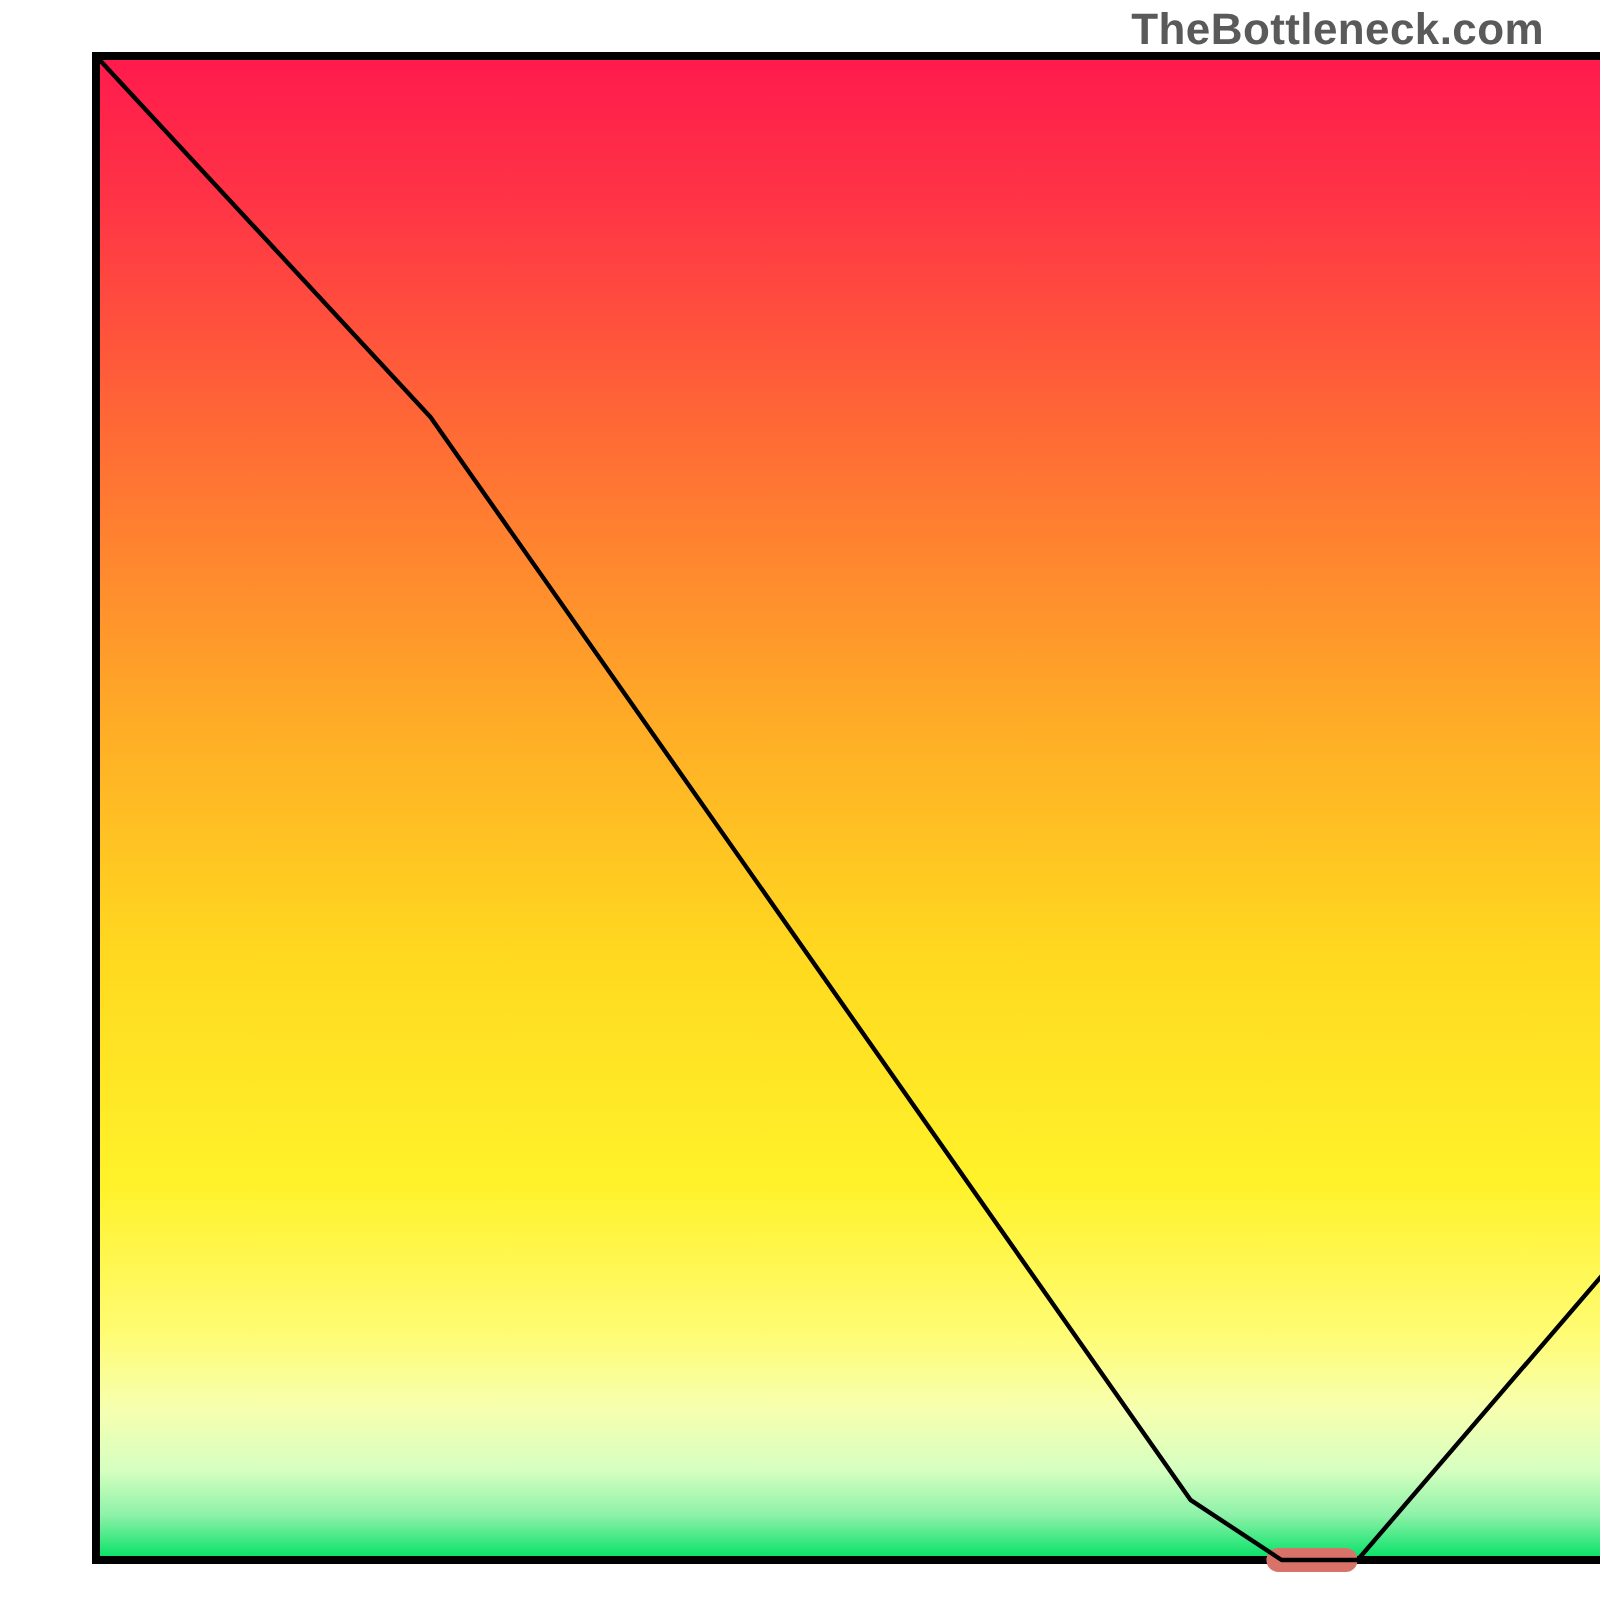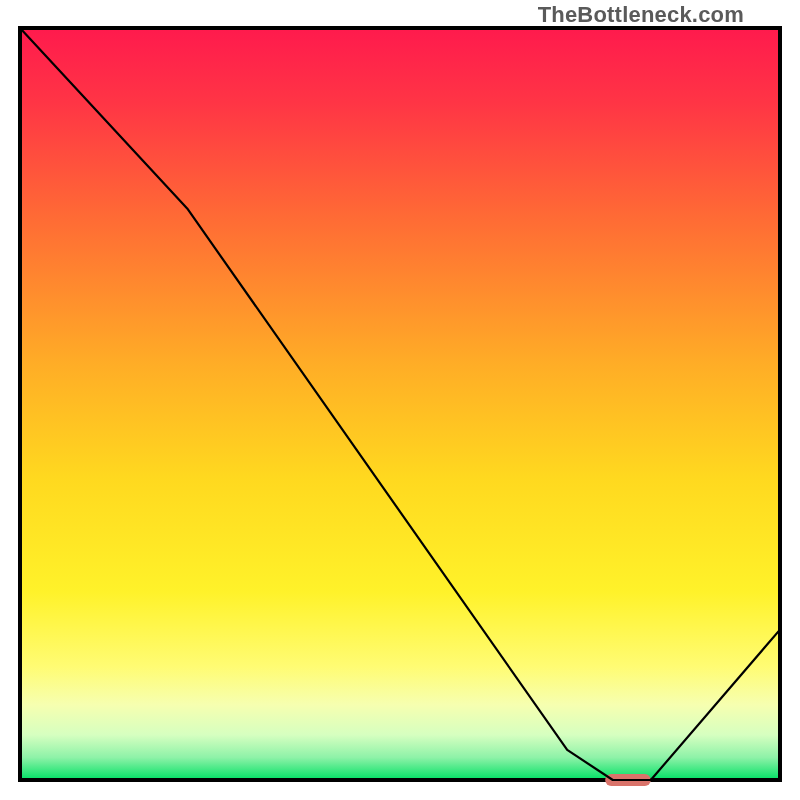--- a/index.html
+++ b/index.html
@@ -8,20 +8,21 @@
     width: 800px;
     height: 800px;
     overflow: hidden;
     background: #ffffff;
     font-family: Arial, Helvetica, sans-serif;
   }
   .container {
     position: relative;
     width: 754px;
     height: 800px;
+    margin-left: 28px;
   }
   .watermark {
     position: absolute;
     top: 2px;
     right: 10px;
     font-size: 22px;
     font-weight: bold;
     color: #5a5a5a;
     letter-spacing: 0.2px;
   }

